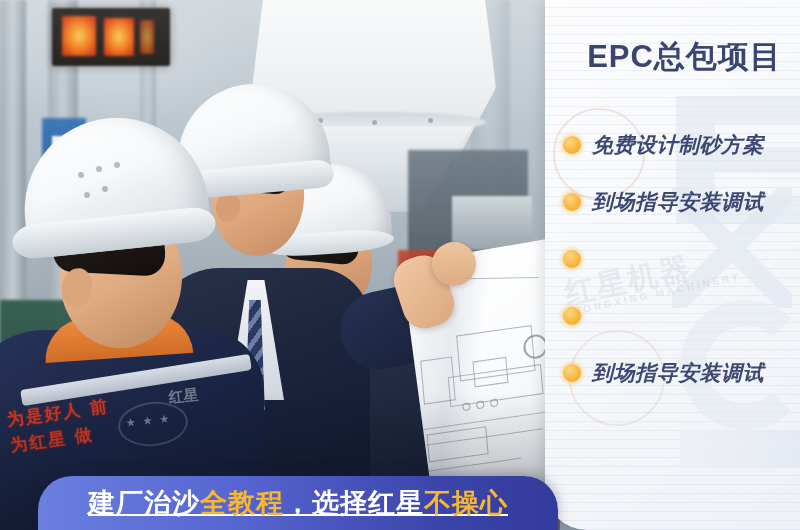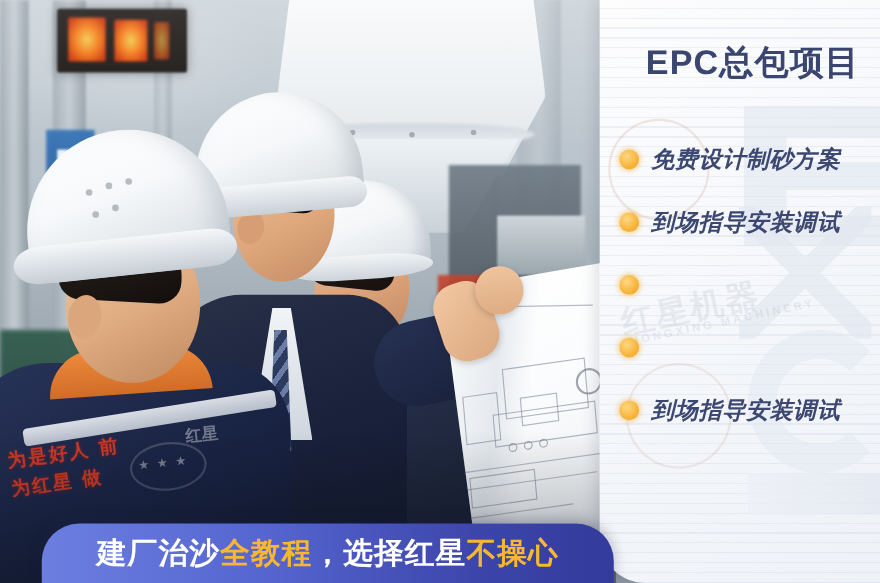--- a/index.html
+++ b/index.html
@@ -384,20 +384,21 @@
     background:linear-gradient(90deg,#6b7fe0 0%,#5564cf 40%,#3b44a8 78%,#333c9c 100%);
     border-top-left-radius:34px; border-top-right-radius:34px;
     display:flex; align-items:center; justify-content:center;
     box-shadow:0 -3px 12px rgba(26,32,70,.28);
     z-index:5;
   }
   .banner-text {
     font-size:27px; font-weight:700; color:#ffffff; letter-spacing:1px;
     white-space:nowrap;
     font-family:"Liberation Sans","DejaVu Sans",sans-serif;
+    text-decoration:underline;
   }
   .hl { color:#f7b731; }
 </style>
 </head>
 <body>
 
 <div id="stage">
 
   <div class="photo">
     <div class="bg-blur"></div>

